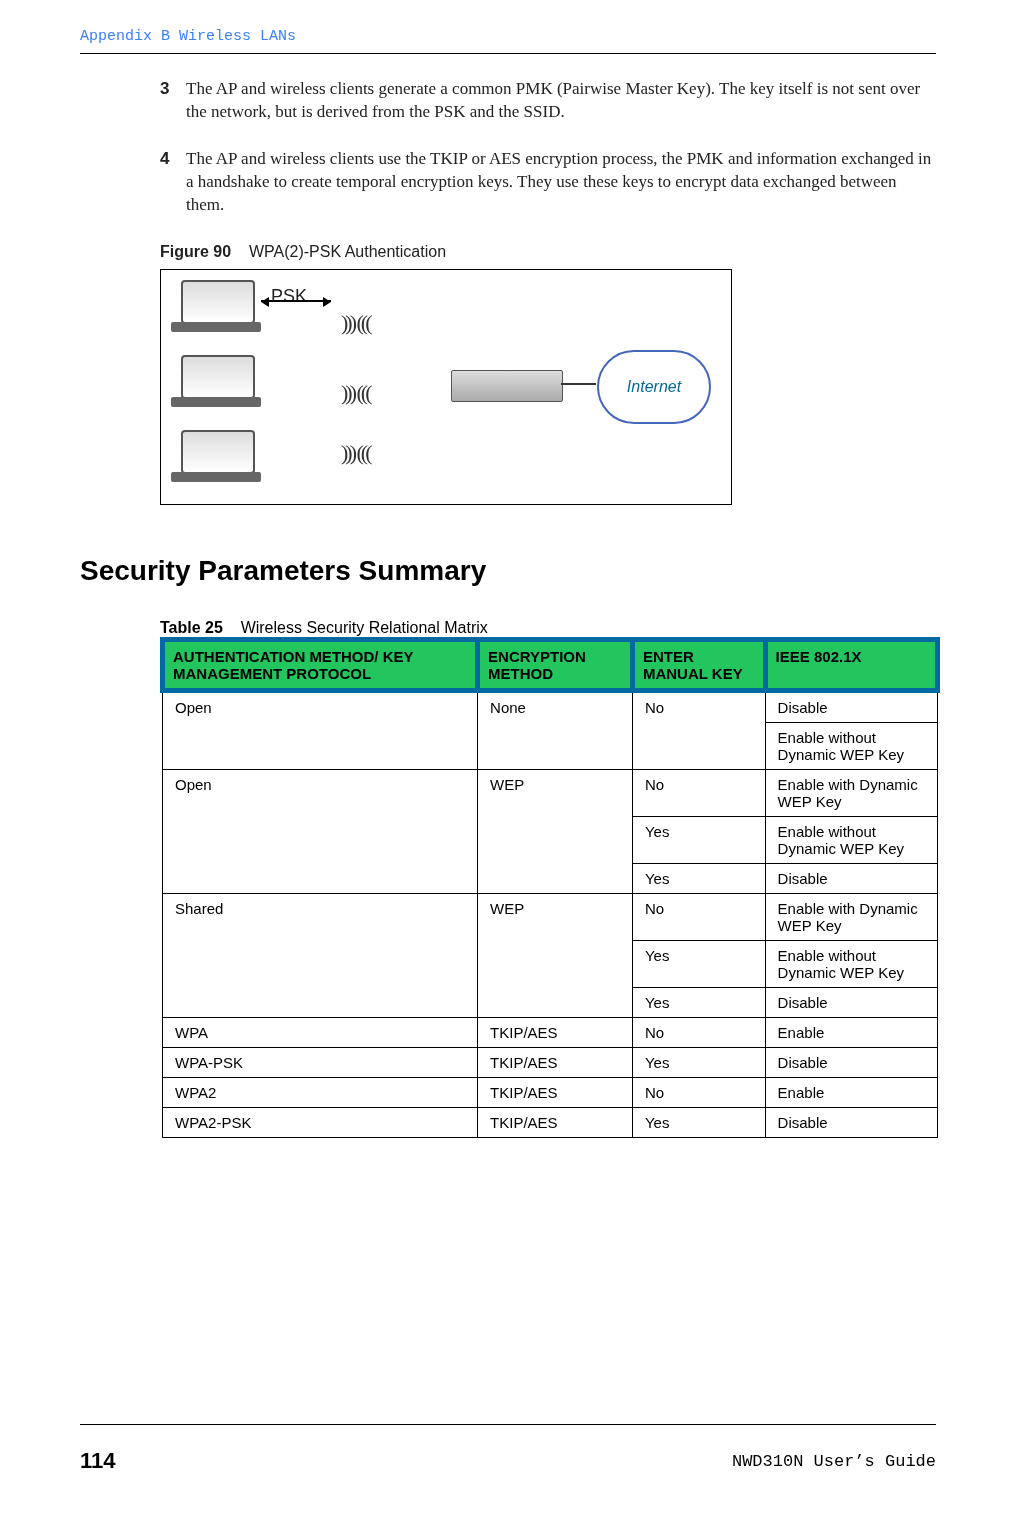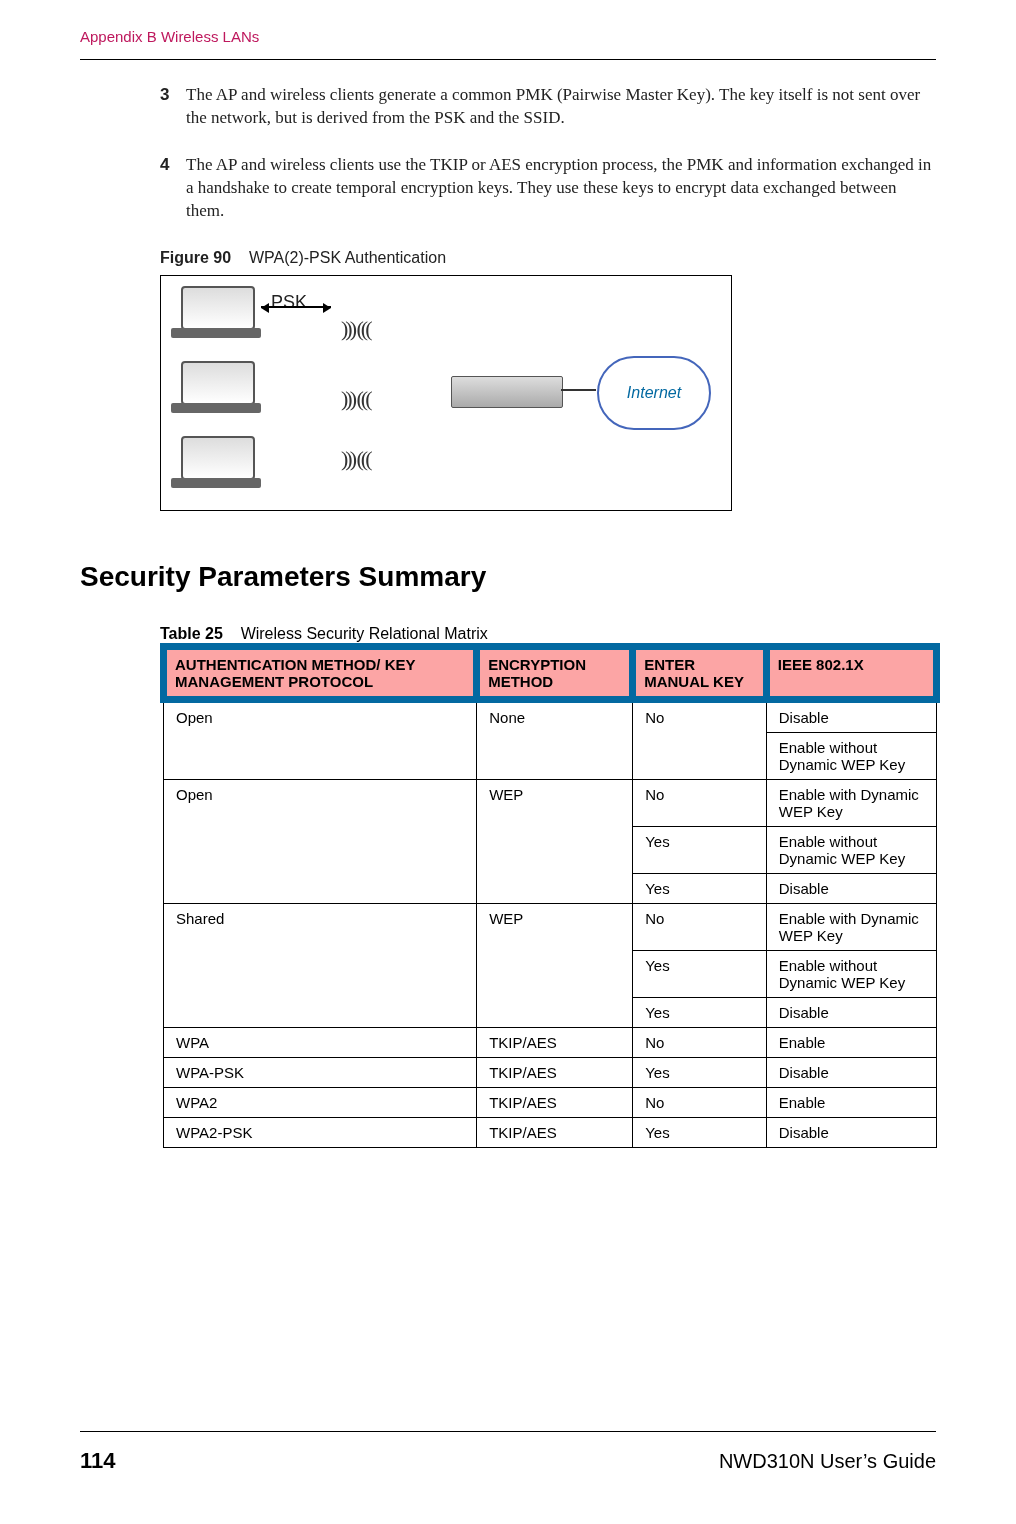--- a/index.html
+++ b/index.html
@@ -17,25 +17,25 @@
     padding: 28px 80px 50px 80px;
     box-sizing: border-box;
     height: 100%;
     display: flex;
     flex-direction: column;
   }
   .header-row {
     display: flex;
     justify-content: space-between;
     align-items: baseline;
-    font-family: Liberation Sans, sans-serif;
+    font-family: Liberation Mono, monospace;
     font-size: 15px;
-    color: #be185d;
+    color: #3b82f6;
     border-bottom: 1px solid #000;
-    padding-bottom: 14px;
+    padding-bottom: 8px;
   }
   .body-block {
     padding-left: 80px;
     font-size: 17px;
     color: #222;
   }
   .num-item {
     display: flex;
     margin-top: 24px;
     line-height: 1.35;
@@ -159,48 +159,48 @@
   }
   .table-caption .tab-label { font-weight: bold; }
   table.matrix {
     border-collapse: collapse;
     margin-left: 80px;
     width: 780px;
     font-family: Arial, Helvetica, sans-serif;
     font-size: 15px;
   }
   table.matrix th {
-    background: #fca5a5;
+    background: #22c55e;
     text-align: left;
     padding: 6px 8px;
-    border: 7px solid #0369a1;
+    border: 5px solid #0369a1;
     font-weight: bold;
     vertical-align: top;
   }
   table.matrix td {
     border: 1px solid #000;
     padding: 6px 12px;
     vertical-align: top;
   }
   .footer-row {
     margin-top: auto;
     border-top: 1px solid #000;
     display: flex;
     justify-content: space-between;
     align-items: center;
-    padding-top: 16px;
+    padding-top: 23px;
   }
   .footer-row .pnum-box {
     font-family: Arial, Helvetica, sans-serif;
     font-weight: bold;
     font-size: 22px;
   }
   .footer-row .guide {
-    font-family: Liberation Sans, sans-serif;
-    font-size: 20px;
+    font-family: Liberation Mono, monospace;
+    font-size: 17px;
   }
 </style>
 </head>
 <body>
 
 <div class="page">
   <div class="header-row">
     <span>Appendix B Wireless LANs</span>
     <span></span>
   </div>

